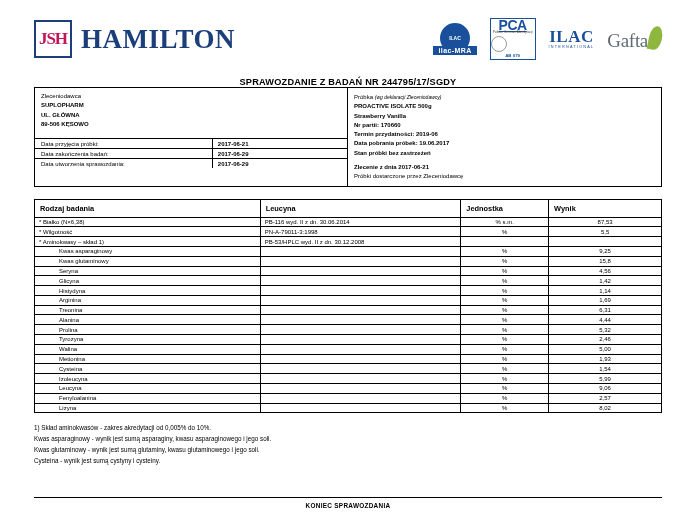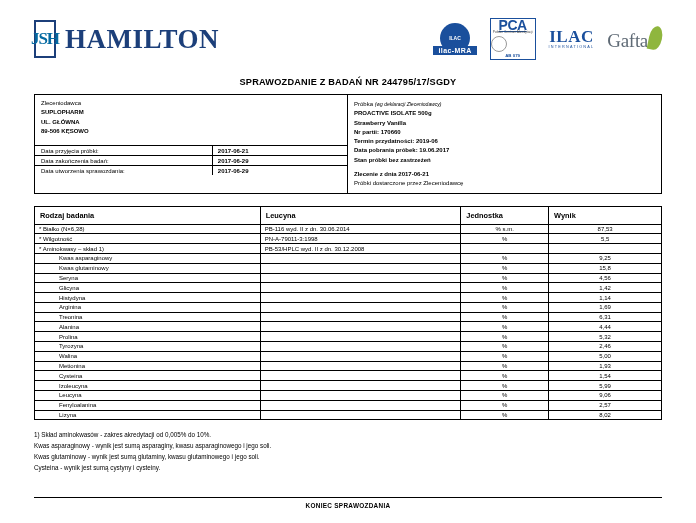--- a/index.html
+++ b/index.html
@@ -31,28 +31,28 @@
     justify-content: space-between;
     height: 62px;
     padding-top: 8px;
   }
   .brand {
     display: flex;
     align-items: center;
     gap: 9px;
   }
   .brand-mark {
-    width: 22px;
+    width: 38px;
     height: 38px;
     border: 2px solid #1c3f7a;
     box-sizing: border-box;
     display: flex;
     align-items: center;
     justify-content: center;
-    color: #0369a1;
+    color: #be185d;
     font-family: "Liberation Serif", serif;
     font-weight: bold;
     font-size: 17px;
     letter-spacing: -1px;
   }
   .brand-name {
     color: #1c3f7a;
     font-family: "Liberation Serif", serif;
     font-weight: bold;
     font-size: 27px;
@@ -179,21 +179,21 @@
     transform: rotate(12deg);
     margin-bottom: 2px;
   }
 
   
   .doc-title {
     text-align: center;
     font-weight: bold;
     font-size: 9.2px;
     letter-spacing: 0.2px;
-    margin: 7px 0 7px;
+    margin: 7px 0 0;
   }
 
   
   .info-box {
     border: 1px solid #000;
     display: flex;
     width: 100%;
     box-sizing: border-box;
   }
   .info-left {

